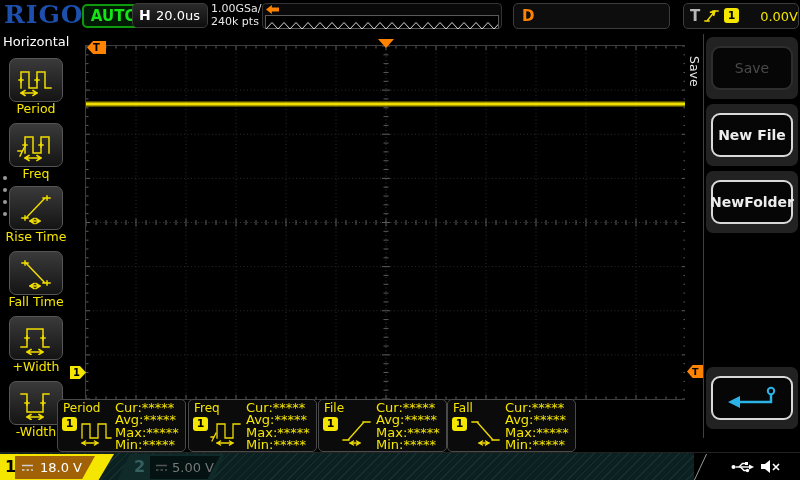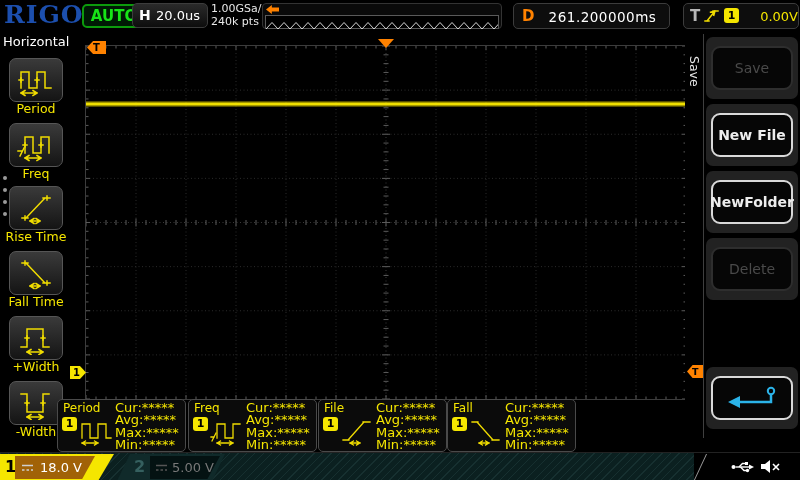--- a/index.html
+++ b/index.html
@@ -116,21 +116,20 @@
     <div class="parrow"></div>
     <div class="wavebox">
       <svg id="zigsvg" width="232" height="12" viewBox="0 0 232 12">
           <polyline points="0,10 6,3.5 12,10 18,3.5 24,10 30,3.5 36,10 42,3.5 48,10 54,3.5 60,10 66,3.5 72,10 78,3.5 84,10 90,3.5 96,10 102,3.5 108,10 114,3.5 120,10 126,3.5 132,10 138,3.5 144,10 150,3.5 156,10 162,3.5 168,10 174,3.5 180,10 186,3.5 192,10 198,3.5 204,10 210,3.5 216,10 222,3.5 228,10 234,3.5 " fill="none" stroke="#d8d8d8" stroke-width="1"></polyline>
         </svg>
     </div>
   </div>
 
   <div class="dbox">
     <span class="d">D</span>
-    <span class="val">261.200000ms</span>
   </div>
 
   <div class="tbox">
     <span class="t">T</span>
     <svg class="slope yic" width="16" height="17" viewBox="0 0 16 17">
       <path d="M1 13 H5 M3 13 L11 3 M9 3 H14 M11 3 L6.5 4.2 M11 3 L9.8 7.2"></path>
     </svg>
     <span class="src">1</span>
     <span class="lvl">0.00V</span>
   </div>
@@ -597,23 +596,20 @@
 
     <div class="slot" style="top:7px">
       <div class="mbtn off">Save</div>
     </div>
     <div class="slot" style="top:74px">
       <div class="mbtn on">New File</div>
     </div>
     <div class="slot" style="top:141px">
       <div class="mbtn on">NewFolder</div>
     </div>
-    <div class="slot" style="top:208px">
-      <div class="mbtn off">Delete</div>
-    </div>
     <div class="slot" style="top:337px">
       <div class="mbtn on">
         <svg width="70" height="28" viewBox="0 0 70 28" fill="none">
           <circle cx="54" cy="7" r="3.2" stroke="#2bb3e8" stroke-width="2"></circle>
           <path d="M54 10.5 V18 H22" stroke="#2bb3e8" stroke-width="2.5"></path>
           <polygon points="11,18 23,12 23,24" fill="#2bb3e8"></polygon>
         </svg>
       </div>
     </div>
   </div>

